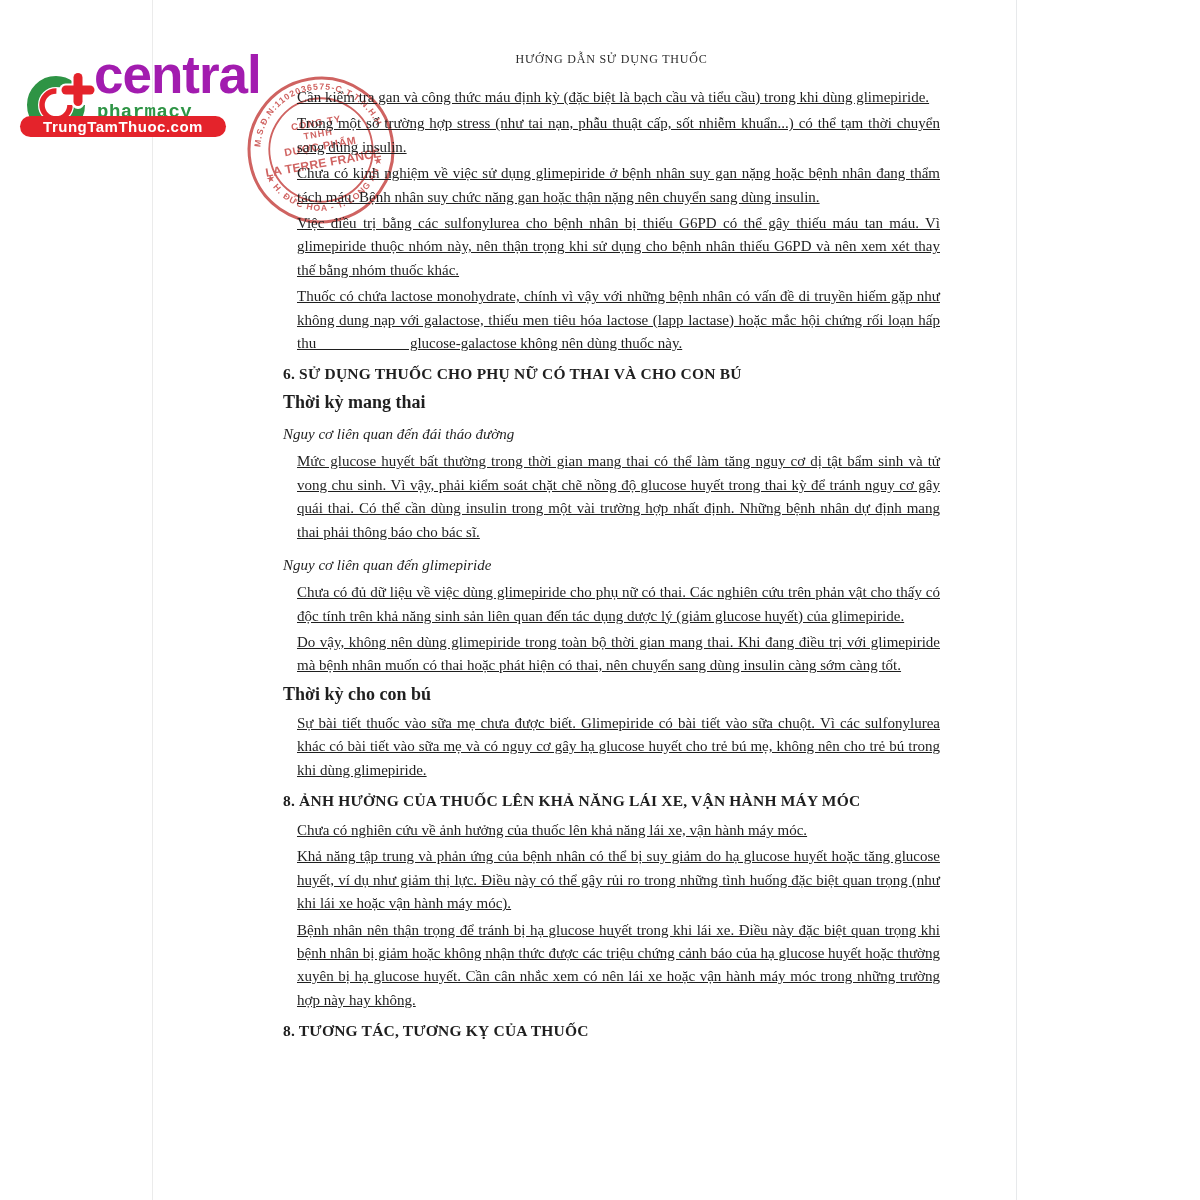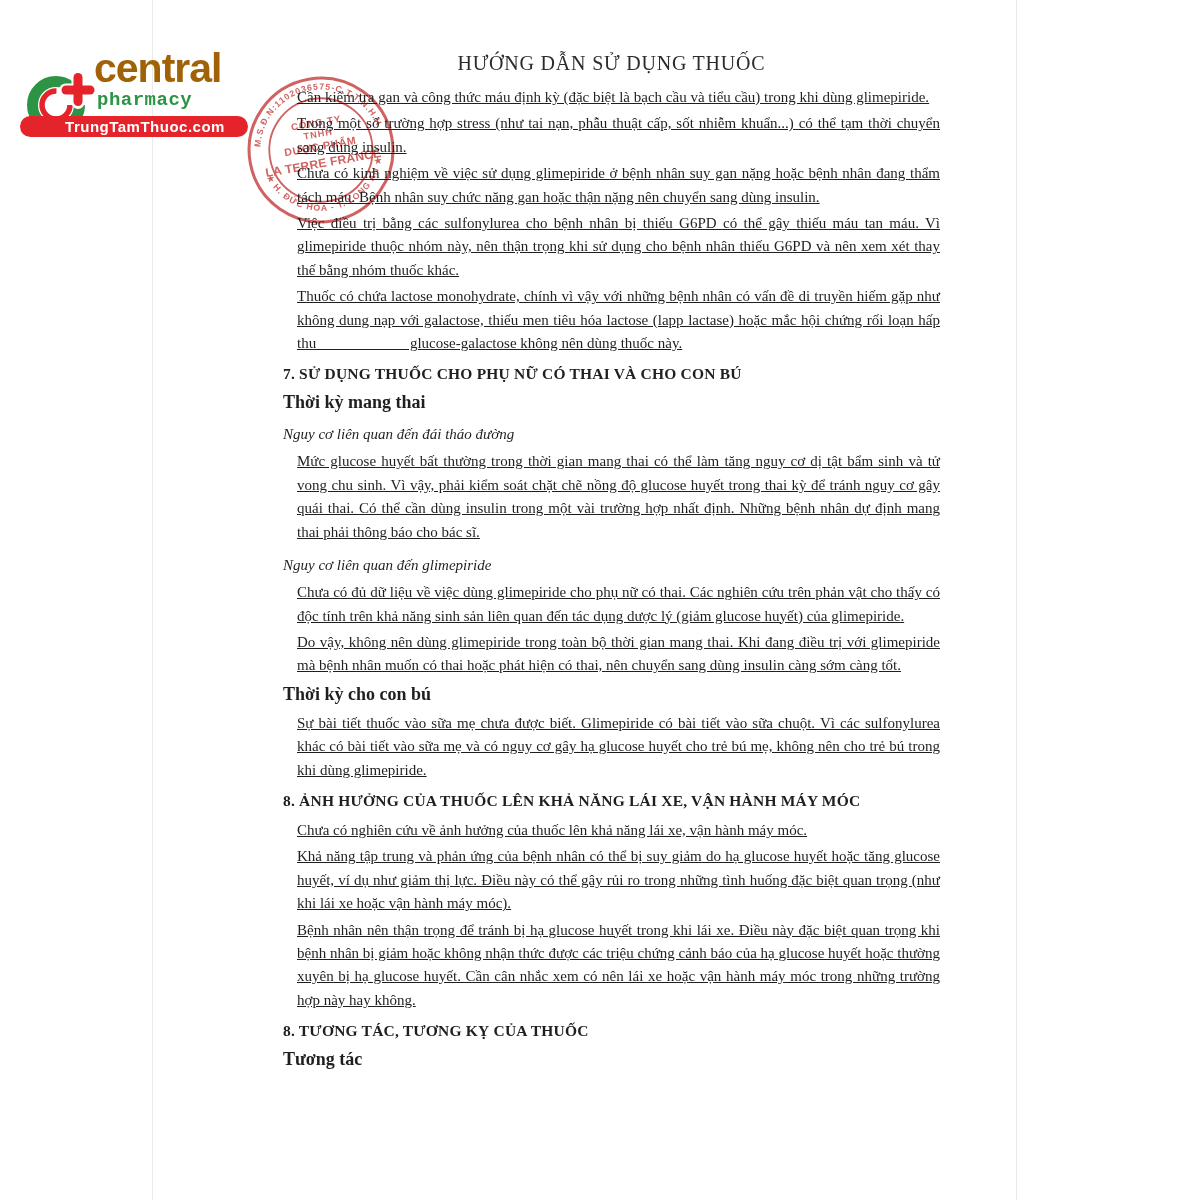--- a/index.html
+++ b/index.html
@@ -10,44 +10,44 @@
   
   .edge-line{position:absolute;top:0;bottom:0;width:1px;background:rgba(0,0,0,0.08);}
   .edge-left{left:152px;}
   .edge-right{left:1016px;background:rgba(60,70,90,0.12);}
 
   
   .logo{position:absolute;left:8px;top:30px;width:220px;height:115px;}
   .logo-icon{position:absolute;left:0;top:3px;width:100px;height:100px;}
   .logo-words{position:absolute;left:86px;top:18px;line-height:1;}
   .logo-brand{font-family:"Liberation Sans",sans-serif;font-weight:bold;
-    font-size:41px;color:#a16207;letter-spacing:-1px;}
+    font-size:53px;color:#a21caf;letter-spacing:-1px;}
   .logo-sub{font-family:Liberation Mono, monospace;font-weight:bold;
     font-size:19px;color:#2e9445;margin-top:2px;margin-left:3px;letter-spacing:0.5px;}
   .logo-pill{position:absolute;left:12px;top:86px;width:206px;height:21px;border-radius:11px;
-    background:#e4232b;display:flex;align-items:center;justify-content:center;padding-left:22px;}
+    background:#e4232b;display:flex;align-items:center;justify-content:center;}
   .logo-pill span{font-family:"Liberation Sans",sans-serif;font-weight:bold;
     font-size:15px;color:#ffffff;letter-spacing:0.5px;}
 
   
   .stamp{position:absolute;left:240px;top:69px;width:162px;height:162px;
     transform:rotate(-10deg);opacity:0.82;mix-blend-mode:multiply;}
   .st-ring-outer{fill:none;stroke:#c5403e;stroke-width:3;}
   .st-ring-inner{fill:none;stroke:#c5403e;stroke-width:1.8;}
   .st-ring-text{fill:#c5403e;font-family:"Liberation Sans",sans-serif;font-weight:bold;
     font-size:8.6px;letter-spacing:1px;}
   .st-l{fill:#c5403e;font-family:"Liberation Sans",sans-serif;font-weight:bold;text-anchor:middle;}
   .st-l1{font-size:9.5px;letter-spacing:1px;}
   .st-l2{font-size:9px;letter-spacing:1px;}
   .st-l3{font-size:10.5px;letter-spacing:0.6px;}
   .st-l4{font-size:12px;letter-spacing:0.2px;}
 
   
   .doc-title{position:absolute;left:283px;top:52px;width:657px;text-align:center;
-    font-size:20px;color:#2b2b2b;letter-spacing:0.8px;}
+    font-size:12px;color:#2b2b2b;letter-spacing:0.8px;}
   .doc-col{position:absolute;left:283px;top:86px;width:657px;}
   .para{font-size:15px;line-height:23.4px;text-align:justify;margin:0 0 3px 14px;text-decoration:underline;}
   .hsec{font-size:15.5px;font-weight:bold;margin:10px 0 9px 0;letter-spacing:0.2px;}
   .bsub{font-size:18px;font-weight:bold;margin:6px 0 7px 0;}
   .isub{font-size:15px;font-style:italic;margin:13px 0 7px 0;}
 </style>
 </head>
 <body>
 
 <div class="edge-line edge-left"></div>
@@ -93,28 +93,27 @@
 </svg>
 
 <div class="doc-title">HƯỚNG DẪN SỬ DỤNG THUỐC</div>
 
 <div class="doc-col">
   <p class="para">Cần kiểm tra gan và công thức máu định kỳ (đặc biệt là bạch cầu và tiểu cầu) trong khi dùng glimepiride.</p>
   <p class="para">Trong một số trường hợp stress (như tai nạn, phẫu thuật cấp, sốt nhiễm khuẩn...) có thể tạm thời chuyển sang dùng insulin.</p>
   <p class="para">Chưa có kinh nghiệm về việc sử dụng glimepiride ở bệnh nhân suy gan nặng hoặc bệnh nhân đang thẩm tách máu. Bệnh nhân suy chức năng gan hoặc thận nặng nên chuyển sang dùng insulin.</p>
   <p class="para">Việc điều trị bằng các sulfonylurea cho bệnh nhân bị thiếu G6PD có thể gây thiếu máu tan máu. Vì glimepiride thuộc nhóm này, nên thận trọng khi sử dụng cho bệnh nhân thiếu G6PD và nên xem xét thay thế bằng nhóm thuốc khác.</p>
   <p class="para">Thuốc có chứa lactose monohydrate, chính vì vậy với những bệnh nhân có vấn đề di truyền hiếm gặp như không dung nạp với galactose, thiếu men tiêu hóa lactose (lapp lactase) hoặc mắc hội chứng rối loạn hấp thu&nbsp;&nbsp;&nbsp;&nbsp;&nbsp;&nbsp;&nbsp;&nbsp;&nbsp;&nbsp;&nbsp;&nbsp;&nbsp;&nbsp;&nbsp;&nbsp;&nbsp;&nbsp;&nbsp;&nbsp;&nbsp;&nbsp;&nbsp;&nbsp; glucose-galactose không nên dùng thuốc này.</p>
-  <div class="hsec">7. SỬ DỤNG THUỐC CHO PHỤ NỮ CÓ THAI VÀ CHO CON BÚ</div>
+  <div class="hsec">6. SỬ DỤNG THUỐC CHO PHỤ NỮ CÓ THAI VÀ CHO CON BÚ</div>
   <div class="bsub">Thời kỳ mang thai</div>
   <div class="isub">Nguy cơ liên quan đến đái tháo đường</div>
   <p class="para">Mức glucose huyết bất thường trong thời gian mang thai có thể làm tăng nguy cơ dị tật bẩm sinh và tử vong chu sinh. Vì vậy, phải kiểm soát chặt chẽ nồng độ glucose huyết trong thai kỳ để tránh nguy cơ gây quái thai. Có thể cần dùng insulin trong một vài trường hợp nhất định. Những bệnh nhân dự định mang thai phải thông báo cho bác sĩ.</p>
   <div class="isub">Nguy cơ liên quan đến glimepiride</div>
   <p class="para">Chưa có đủ dữ liệu về việc dùng glimepiride cho phụ nữ có thai. Các nghiên cứu trên phản vật cho thấy có độc tính trên khả năng sinh sản liên quan đến tác dụng dược lý (giảm glucose huyết) của glimepiride.</p>
   <p class="para">Do vậy, không nên dùng glimepiride trong toàn bộ thời gian mang thai. Khi đang điều trị với glimepiride mà bệnh nhân muốn có thai hoặc phát hiện có thai, nên chuyển sang dùng insulin càng sớm càng tốt.</p>
   <div class="bsub">Thời kỳ cho con bú</div>
   <p class="para">Sự bài tiết thuốc vào sữa mẹ chưa được biết. Glimepiride có bài tiết vào sữa chuột. Vì các sulfonylurea khác có bài tiết vào sữa mẹ và có nguy cơ gây hạ glucose huyết cho trẻ bú mẹ, không nên cho trẻ bú trong khi dùng glimepiride.</p>
   <div class="hsec">8. ẢNH HƯỞNG CỦA THUỐC LÊN KHẢ NĂNG LÁI XE, VẬN HÀNH MÁY MÓC</div>
   <p class="para">Chưa có nghiên cứu về ảnh hưởng của thuốc lên khả năng lái xe, vận hành máy móc.</p>
   <p class="para">Khả năng tập trung và phản ứng của bệnh nhân có thể bị suy giảm do hạ glucose huyết hoặc tăng glucose huyết, ví dụ như giảm thị lực. Điều này có thể gây rủi ro trong những tình huống đặc biệt quan trọng (như khi lái xe hoặc vận hành máy móc).</p>
   <p class="para">Bệnh nhân nên thận trọng để tránh bị hạ glucose huyết trong khi lái xe. Điều này đặc biệt quan trọng khi bệnh nhân bị giảm hoặc không nhận thức được các triệu chứng cảnh báo của hạ glucose huyết hoặc thường xuyên bị hạ glucose huyết. Cần cân nhắc xem có nên lái xe hoặc vận hành máy móc trong những trường hợp này hay không.</p>
   <div class="hsec">8. TƯƠNG TÁC, TƯƠNG KỴ CỦA THUỐC</div>
-  <div class="bsub">Tương tác</div>
 </div>
 
 </body></html>

